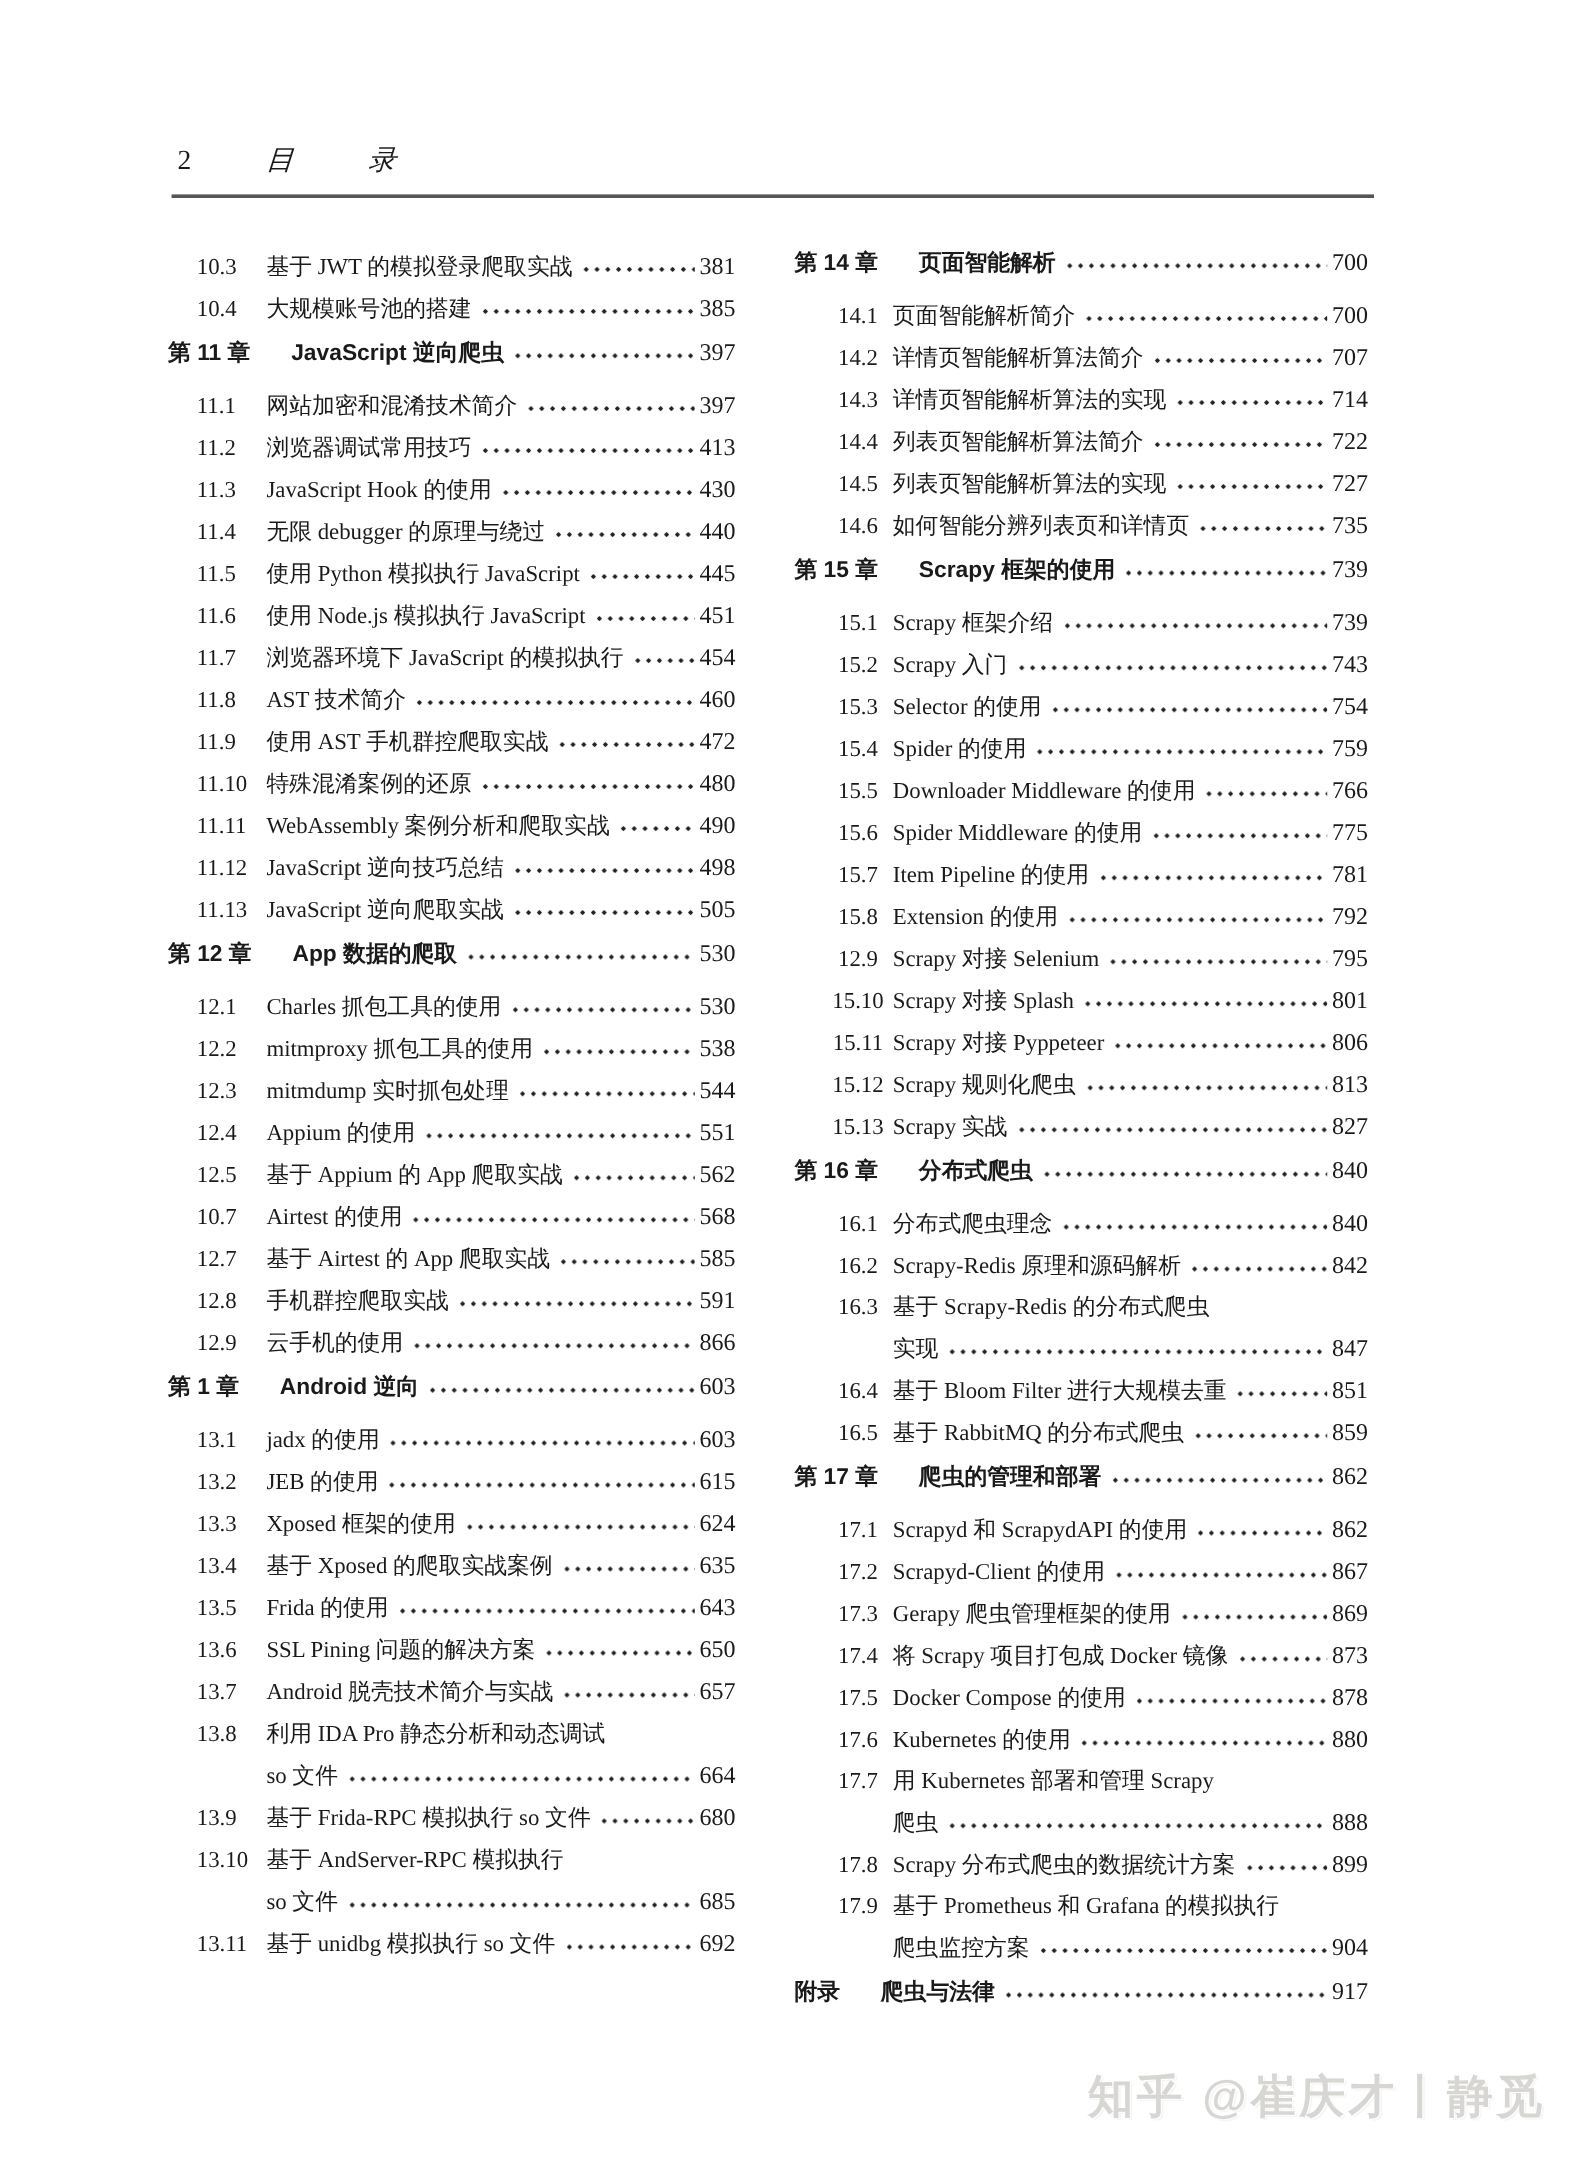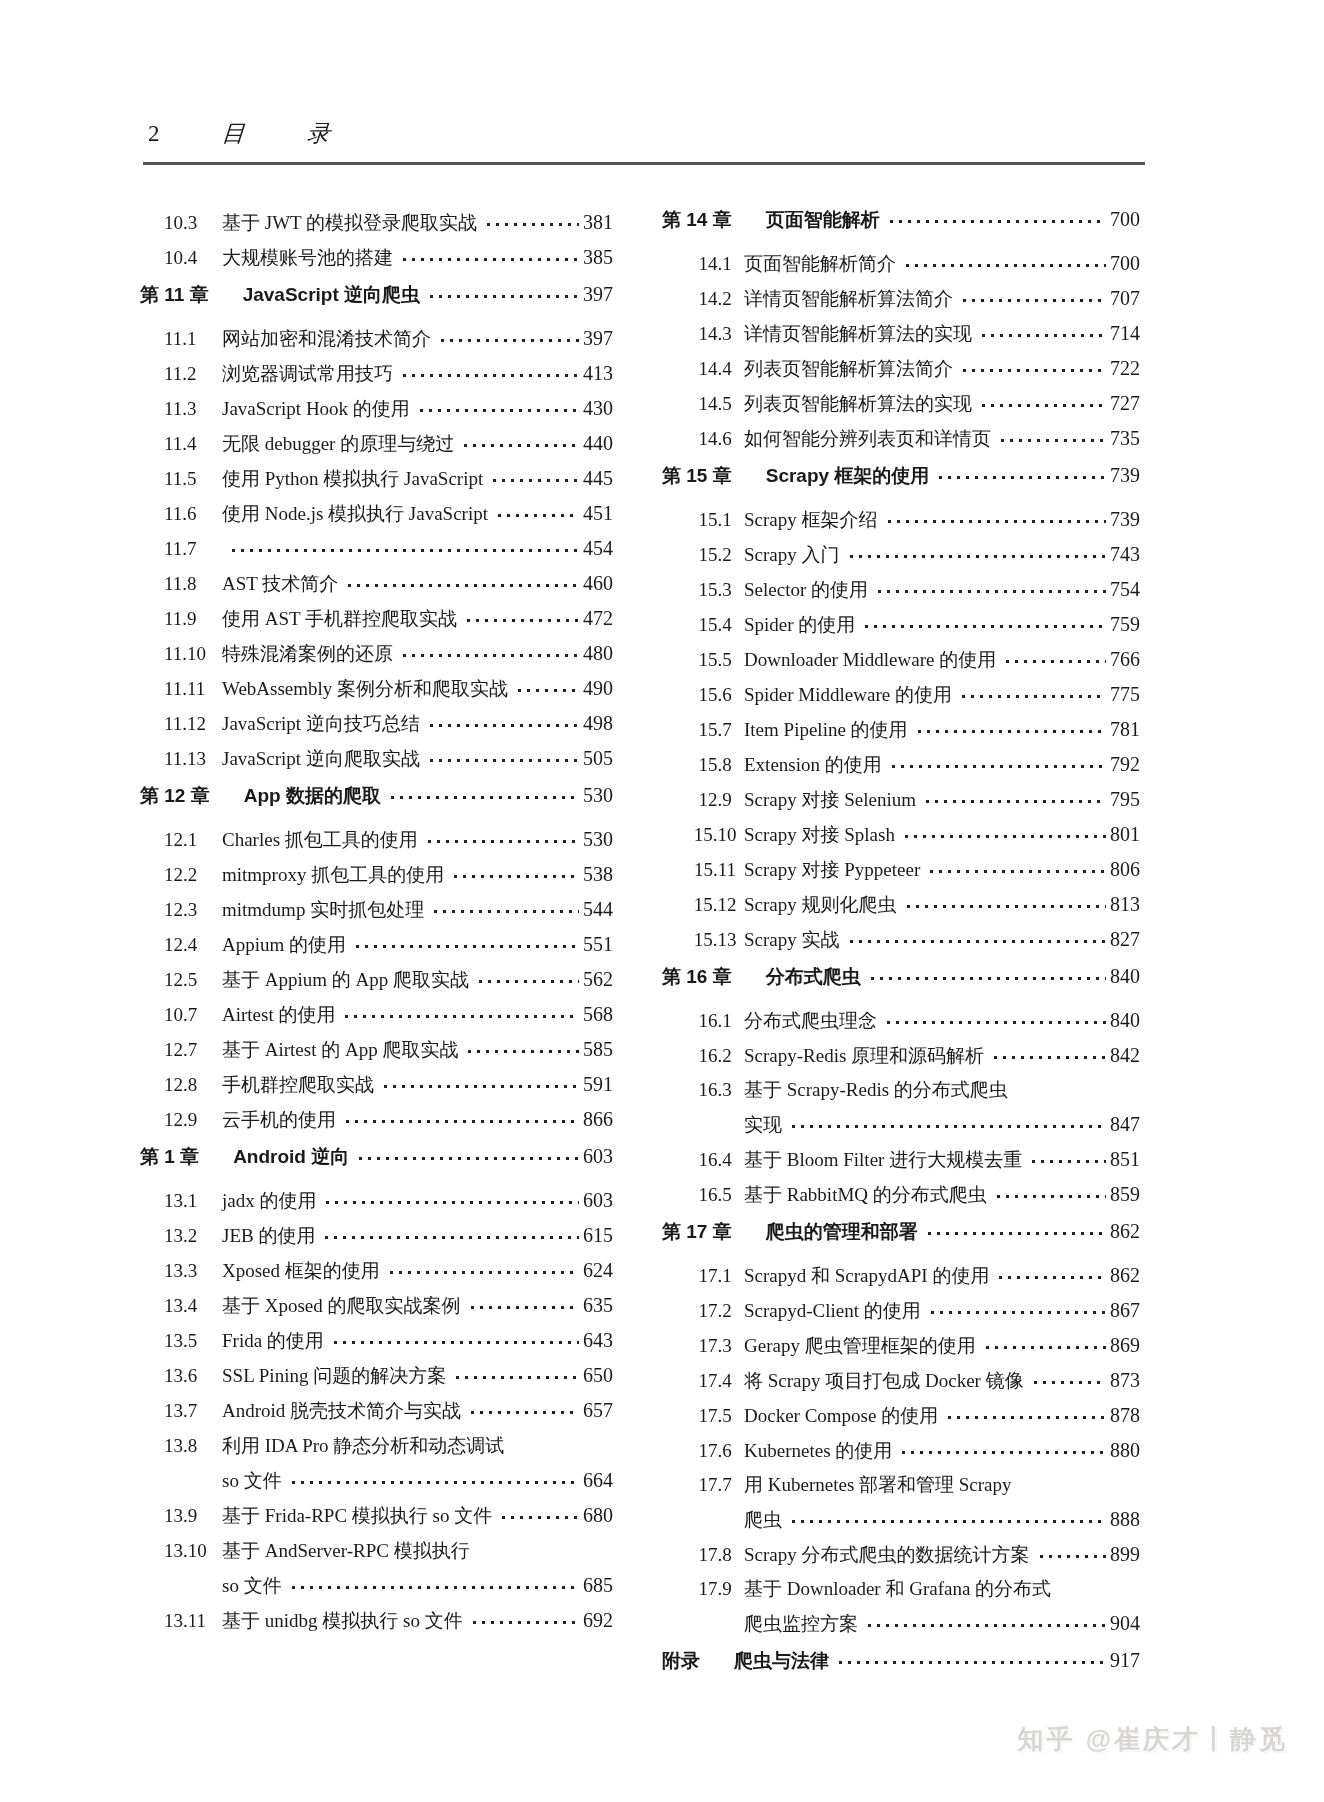--- a/index.html
+++ b/index.html
@@ -46,21 +46,21 @@
   }
   .col-left .chapter{line-height:36px;}
   .col-right .chapter{line-height:36px;}
   .chapter:first-child{margin-top:0;}
   .chapter .title{margin-left:34px; flex:0 1 auto;}
   .chapter .page-num{font-family:"Liberation Serif","DejaVu Serif",serif; font-weight:normal;}
   
   .watermark{
     position:absolute; right:36px; top:1722px;
     font-family:"Liberation Sans","DejaVu Sans",sans-serif;
-    font-size:26px; font-weight:bold; letter-spacing:3px;
+    font-size:38px; font-weight:bold; letter-spacing:3px;
     color:var(--watermark);
     text-shadow:1px 1px 0 rgba(255,255,255,0.9), 2px 2px 1px rgba(0,0,0,0.05);
   }
 </style>
 </head>
 <body>
 
 <div class="page">
 
   <div class="page-header">
@@ -129,20 +129,21 @@
 
   <div class="row entry">
     <span class="num">11.6</span>
     <span class="text">使用 Node.js 模拟执行 JavaScript</span>
     <span class="dots"></span>
     <span class="page-num">451</span>
   </div>
 
   <div class="row entry">
     <span class="num">11.7</span>
+    <span class="text">浏览器环境下 JavaScript 的模拟执行</span>
     <span class="dots"></span>
     <span class="page-num">454</span>
   </div>
 
   <div class="row entry">
     <span class="num">11.8</span>
     <span class="text">AST 技术简介</span>
     <span class="dots"></span>
     <span class="page-num">460</span>
   </div>
@@ -609,21 +610,21 @@
   <div class="row entry">
     <span class="num">17.8</span>
     <span class="text">Scrapy 分布式爬虫的数据统计方案</span>
     <span class="dots"></span>
     <span class="page-num">899</span>
   </div>
 
   <div>
     <div class="row entry">
       <span class="num">17.9</span>
-      <span class="text">基于 Downloader 和 Grafana 的分布式</span>
+      <span class="text">基于 Prometheus 和 Grafana 的模拟执行</span>
     </div>
     <div class="row entry">
       <span class="cont-indent"></span>
       <span class="text">爬虫监控方案</span>
       <span class="dots"></span>
       <span class="page-num">904</span>
     </div>
   </div>
 
   <div class="row chapter">

